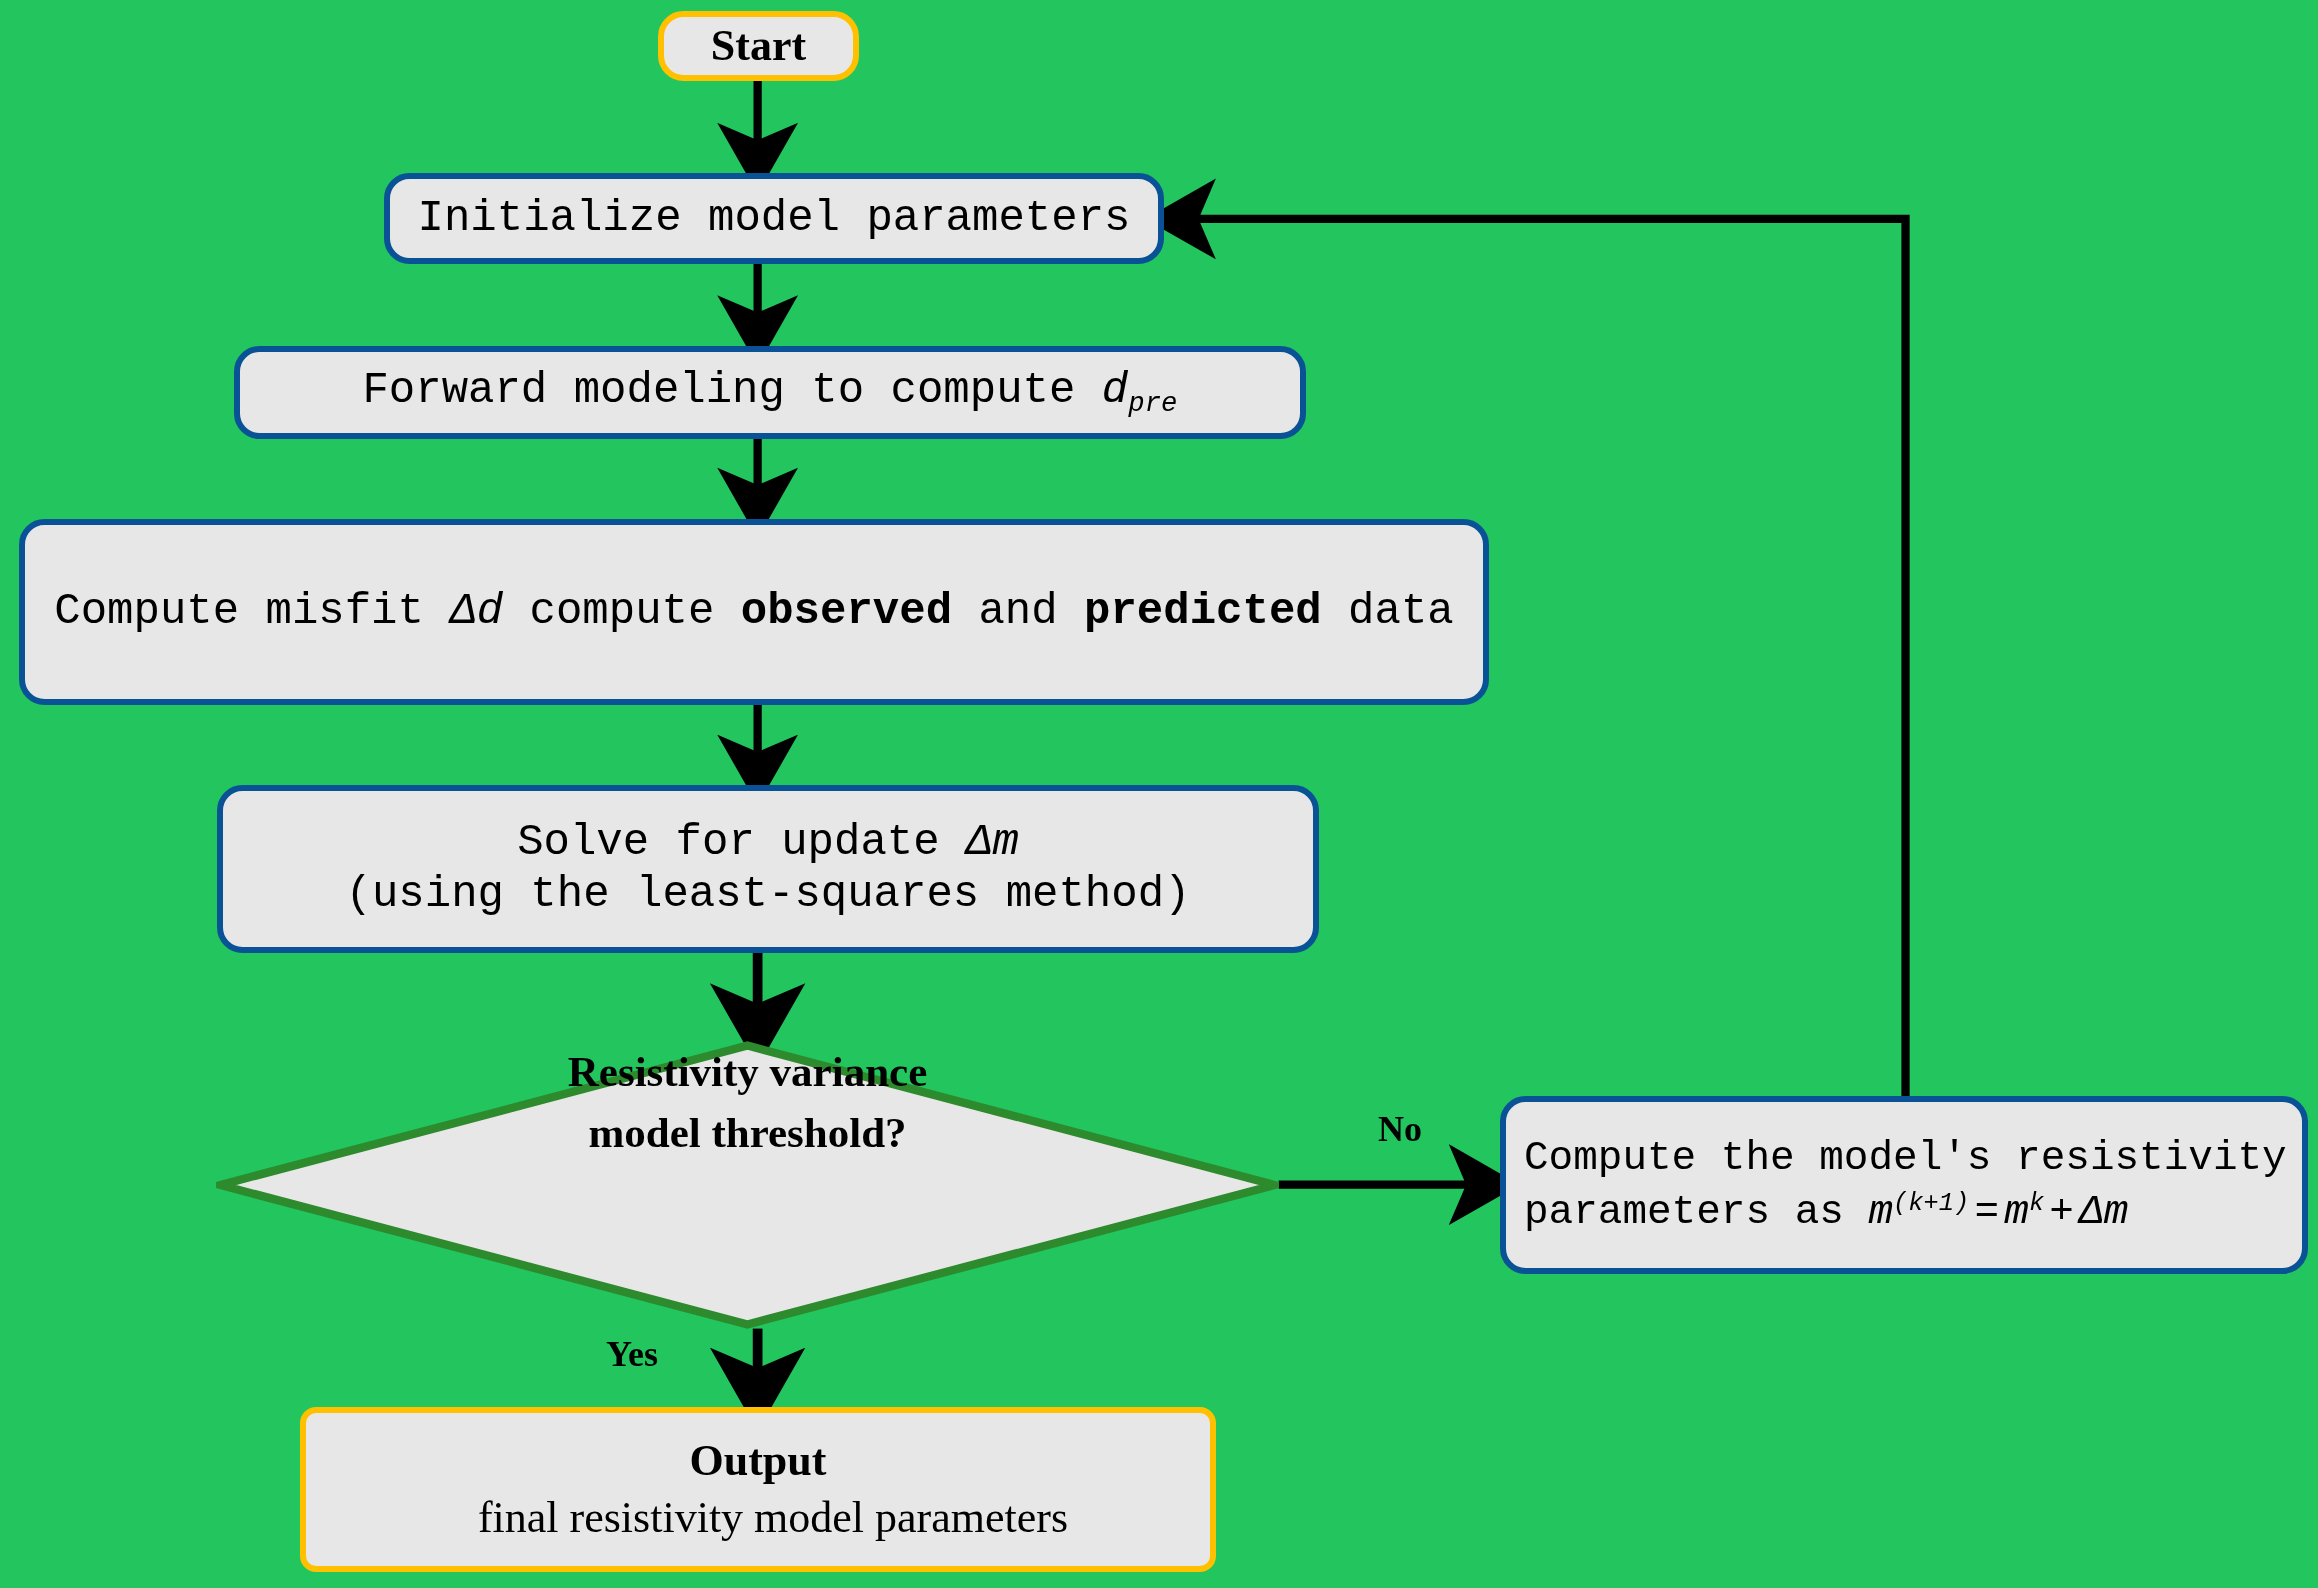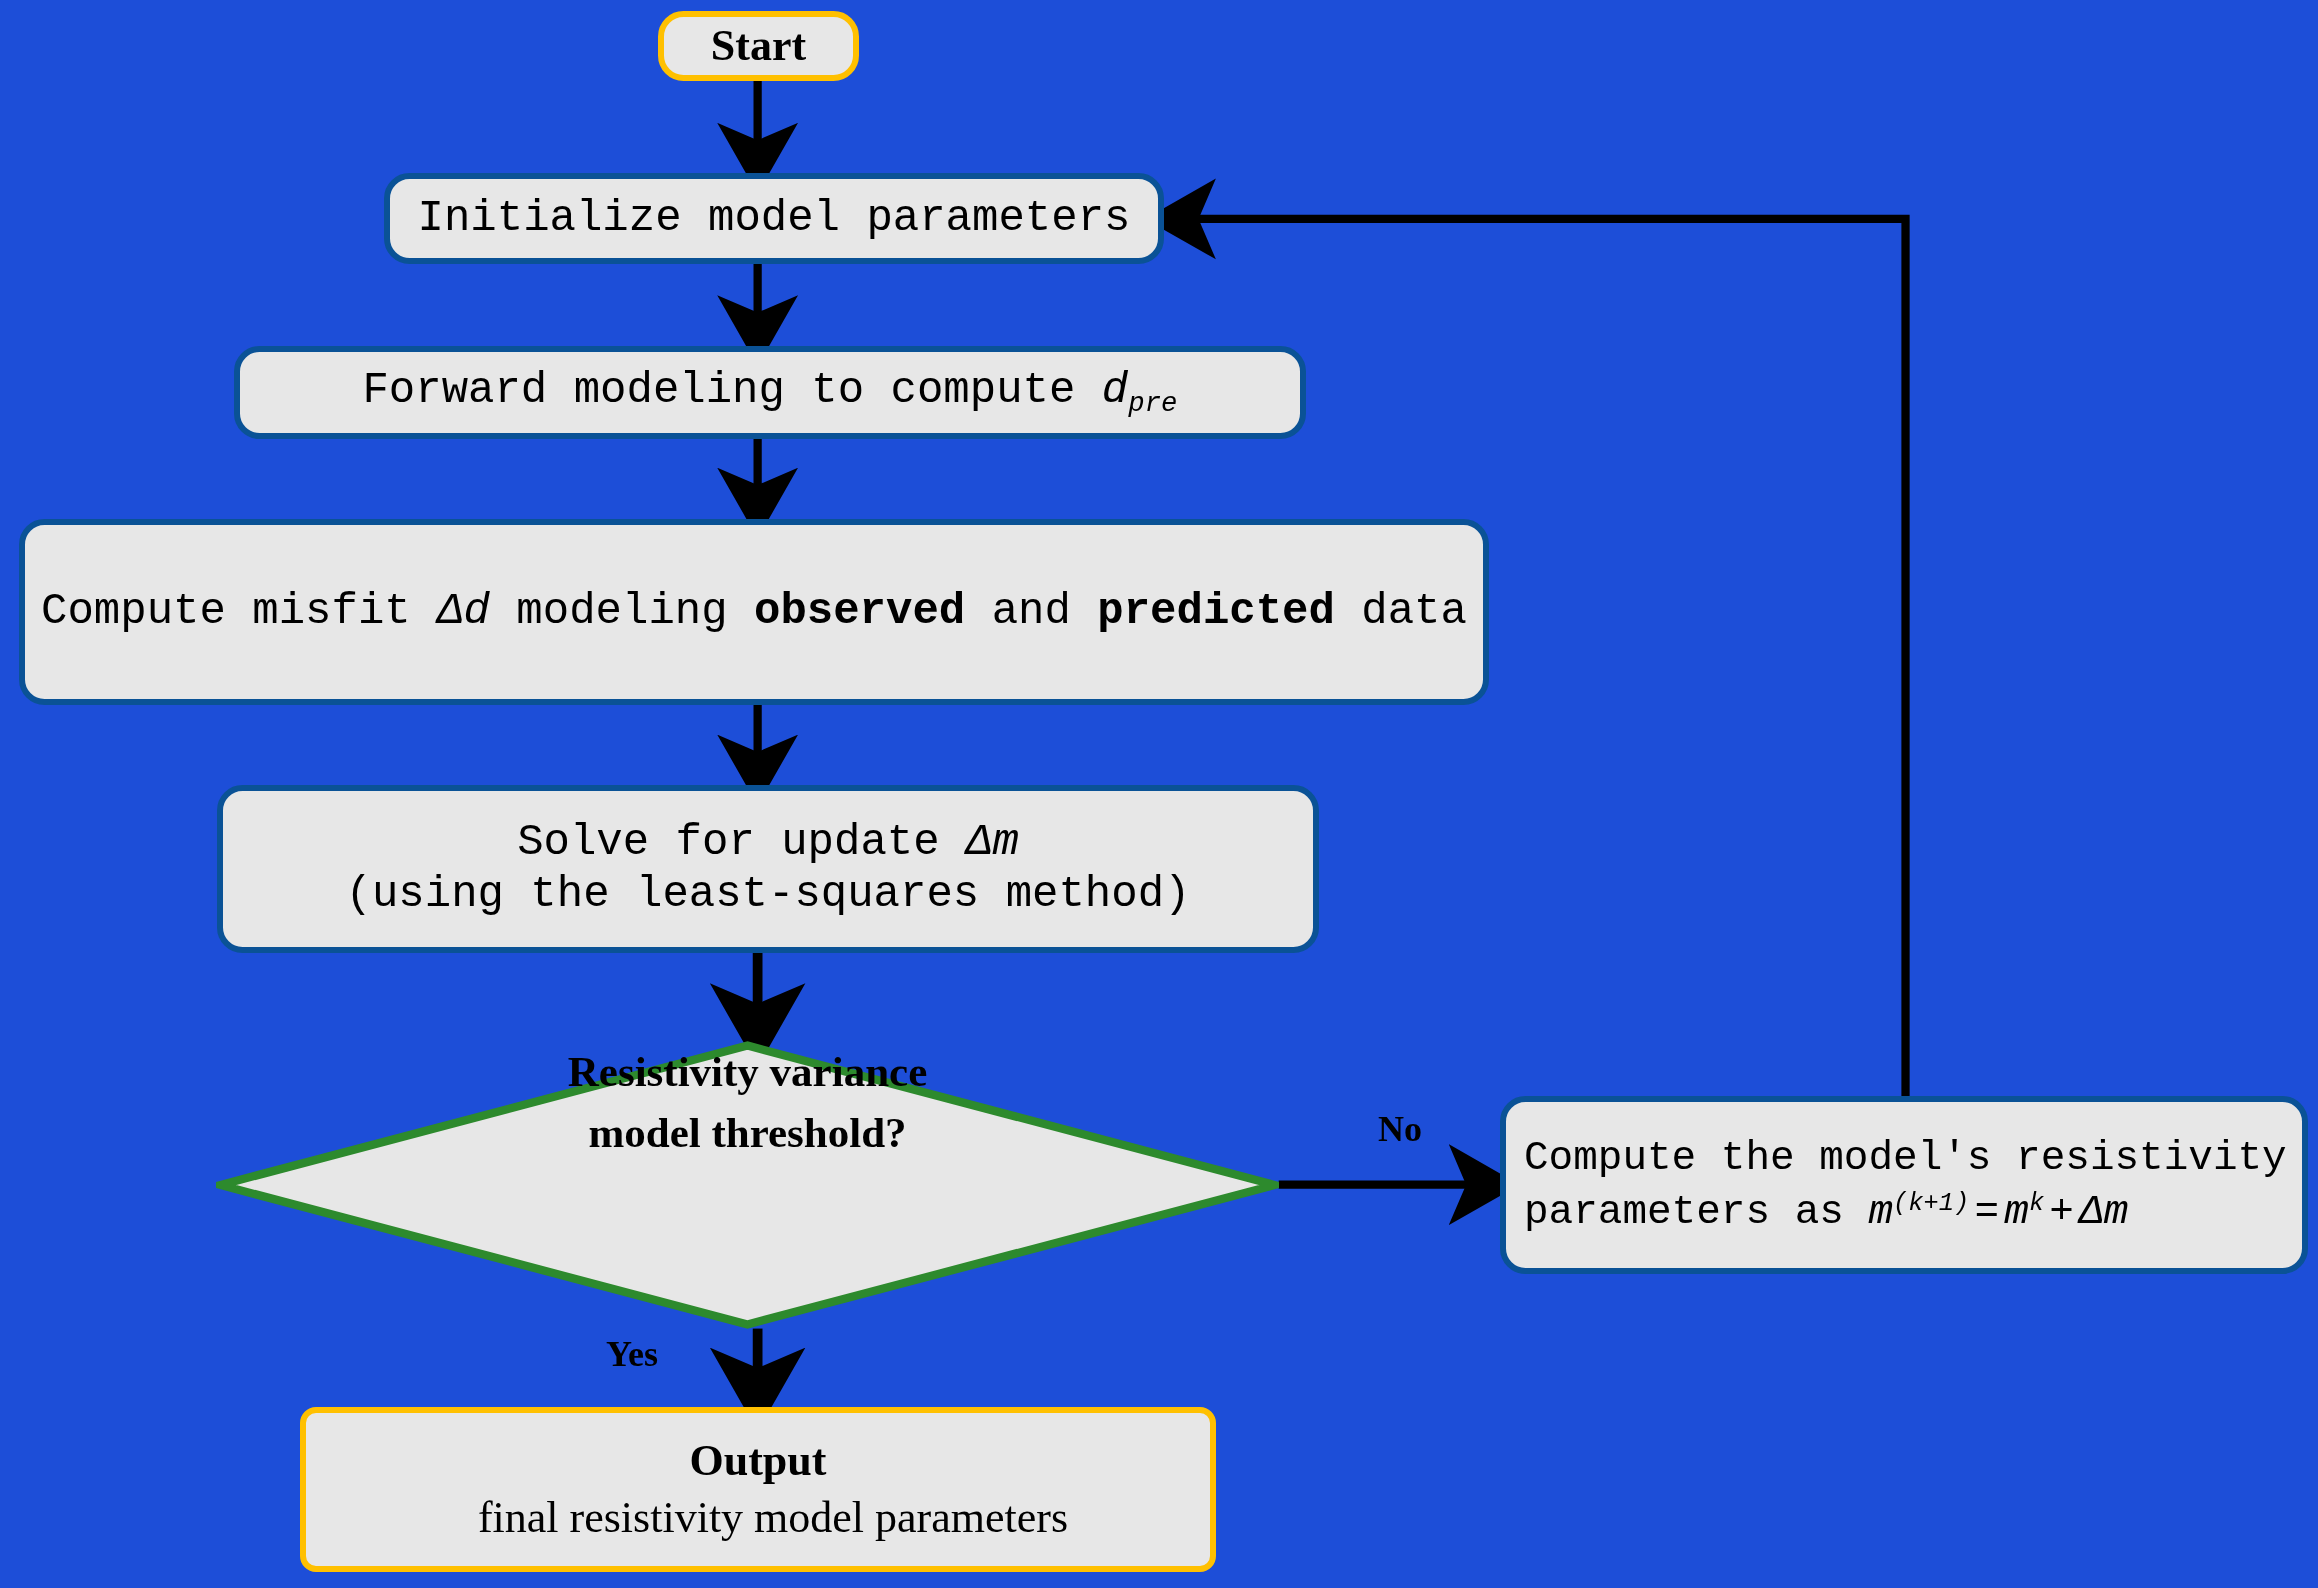--- a/index.html
+++ b/index.html
@@ -7,21 +7,21 @@
     padding: 0;
     background: #ffffff;
   }
   body {
     font-family: "Liberation Serif", "DejaVu Serif", serif;
   }
   #canvas {
     position: relative;
     width: 2319px;
     height: 1588px;
-    background: #1d4ed8;
+    background: #22c55e;
     overflow: hidden;
   }
   .svg-layer {
     position: absolute;
     left: 0;
     top: 0;
     width: 2319px;
     height: 1588px;
     pointer-events: none;
   }
@@ -139,21 +139,21 @@
   </div>
 
   <div class="node blue" style="left:234px; top:346px; width:1072px; height:93px;">
     <div class="txt fs-big">
       <span>Forward modeling to compute </span><span class="it">d</span><span class="sub">pre</span>
     </div>
   </div>
 
   <div class="node blue" style="left:19px; top:519px; width:1470px; height:186px;">
     <div class="txt fs-big">
-      <span>Compute misfit </span><span class="it">Δd</span><span> modeling </span><span class="bold">observed</span><span> and </span><span class="bold">predicted</span><span> data</span>
+      <span>Compute misfit </span><span class="it">Δd</span><span> compute </span><span class="bold">observed</span><span> and </span><span class="bold">predicted</span><span> data</span>
     </div>
   </div>
 
   <div class="node blue" style="left:217px; top:785px; width:1102px; height:168px;">
     <div class="txt fs-big">
       <span>Solve for update </span><span class="it">Δm</span>
     </div>
     <div class="txt fs-big">(using the least-squares method)</div>
   </div>
 

